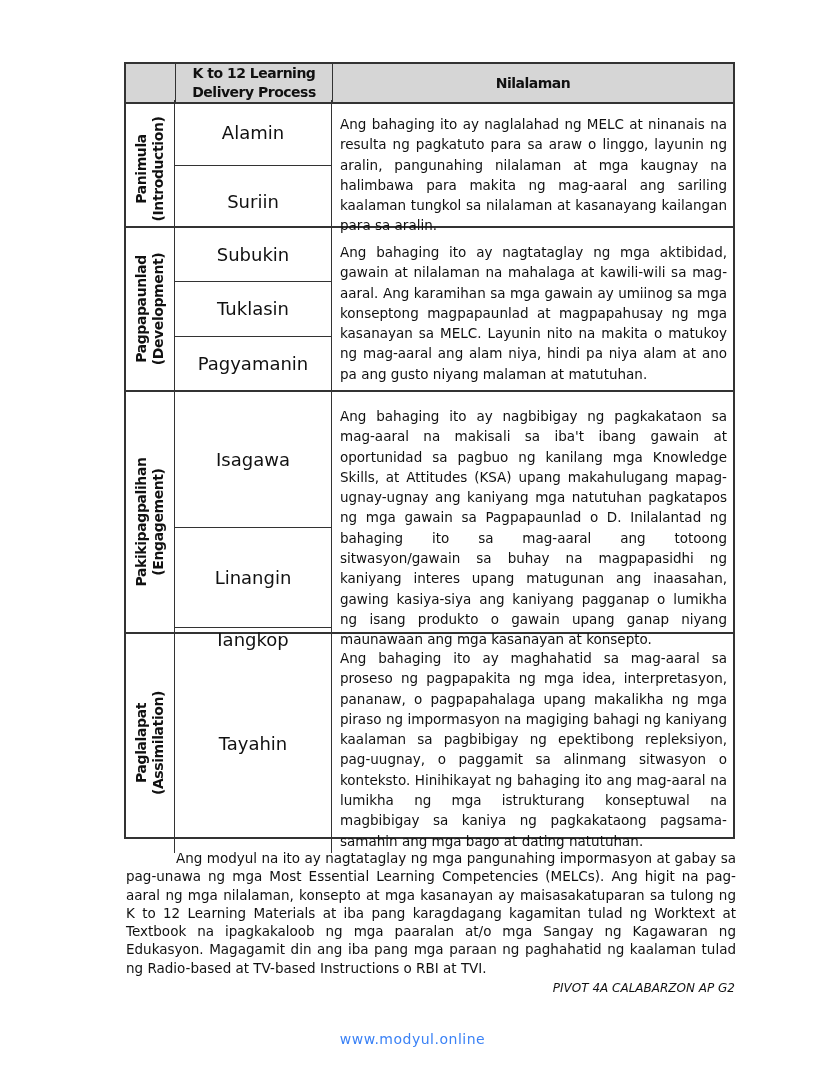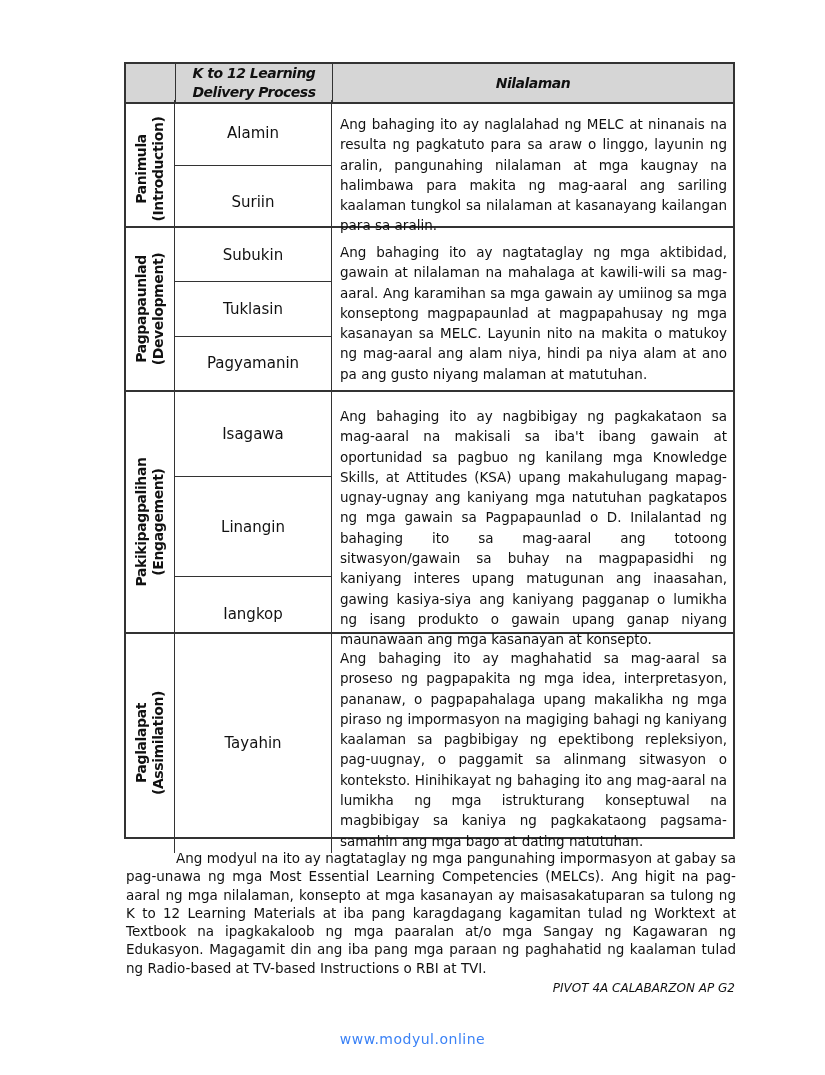--- a/index.html
+++ b/index.html
@@ -6,32 +6,32 @@
   body { width: 825px; height: 1075px; position: relative; font-family: "DejaVu Sans", sans-serif; color: #111; overflow: hidden; }
   .tbl { position: absolute; left: 124px; top: 62px; width: 611px; border: 2px solid #333; box-sizing: border-box; }
   .grid { display: grid; grid-template-columns: 49px 157px 1fr; }
   .hcell { background: #d6d6d6; display: flex; align-items: center; justify-content: center; text-align: center; font-size: 14px; font-weight: bold; letter-spacing: -0.5px; line-height: 19px; border-bottom: 2px solid #333; box-sizing: border-box; }
   .hcell + .hcell { border-left: 1.5px solid #333; }
   .sec { display: grid; grid-template-columns: 49px 157px 1fr; border-bottom: 2px solid #333; box-sizing: border-box; }
   .sec:last-child { border-bottom: none; }
   .phase { position: relative; border-right: 1.5px solid #333; }
   .phase .rot { position: absolute; left: 50%; top: 50%; transform: translate(-50%, -50%) rotate(-90deg); white-space: nowrap; text-align: center; font-weight: bold; font-size: 14px; line-height: 17px; letter-spacing: -0.4px; }
   .steps { display: flex; flex-direction: column; border-right: 1.5px solid #333; }
-  .step { display: flex; align-items: center; justify-content: center; font-size: 15px; border-bottom: 1.5px solid #333; box-sizing: border-box; }
+  .step { display: flex; align-items: center; justify-content: center; font-size: 18px; border-bottom: 1.5px solid #333; box-sizing: border-box; }
   .step:last-child { border-bottom: none; }
   .desc { padding: 14px 6px 2px 8px; font-size: 13.5px; line-height: 20.3px; text-align: justify; text-align-last: left; }
   .para { position: absolute; left: 126px; top: 849px; width: 610px; font-size: 13.5px; line-height: 18.3px; text-align: justify; text-indent: 50px; }
   .footer { position: absolute; right: 90px; top: 981px; font-size: 12px; font-style: italic; }
   .wm { position: absolute; left: 0; right: 0; top: 1031px; text-align: center; font-size: 14px; color: #3b82f6; letter-spacing: 0.5px; }
 </style>
 </head>
 <body>
 
 <div class="tbl">
-  <div class="grid" style="height:36px;font-style:italic;">
+  <div class="grid" style="height:36px;">
     <div class="hcell"></div>
     <div class="hcell" style="padding:0 14px;">K to 12 Learning Delivery Process</div>
     <div class="hcell">Nilalaman</div>
   </div>
 
   <div class="sec" style="height:128px;">
     <div class="phase">
       <div class="rot">
           <div>Panimula</div>
           <div>(Introduction)</div>
@@ -60,21 +60,21 @@
   </div>
 
   <div class="sec" style="height:242px;">
     <div class="phase">
       <div class="rot">
           <div>Pakikipagpalihan</div>
           <div>(Engagement)</div>
         </div>
     </div>
     <div class="steps">
-      <div class="step" style="height:85px">Isagawa</div>
+      <div class="step" style="height:136px">Isagawa</div>
       <div class="step" style="height:100px">Linangin</div>
       <div class="step" style="flex:1">Iangkop</div>
     </div>
     <div class="desc">Ang bahaging ito ay nagbibigay ng pagkakataon sa mag-aaral na makisali sa iba't ibang gawain at oportunidad sa pagbuo ng kanilang mga Knowledge Skills, at Attitudes (KSA) upang makahulugang mapag-ugnay-ugnay ang kaniyang mga natutuhan pagkatapos ng mga gawain sa Pagpapaunlad o D. Inilalantad ng bahaging ito sa mag-aaral ang totoong sitwasyon/gawain sa buhay na magpapasidhi ng kaniyang interes upang matugunan ang inaasahan, gawing kasiya-siya ang kaniyang pagganap o lumikha ng isang produkto o gawain upang ganap niyang maunawaan ang mga kasanayan at konsepto.</div>
   </div>
 
   <div class="sec" style="height:203px;">
     <div class="phase">
       <div class="rot">
           <div>Paglalapat</div>

